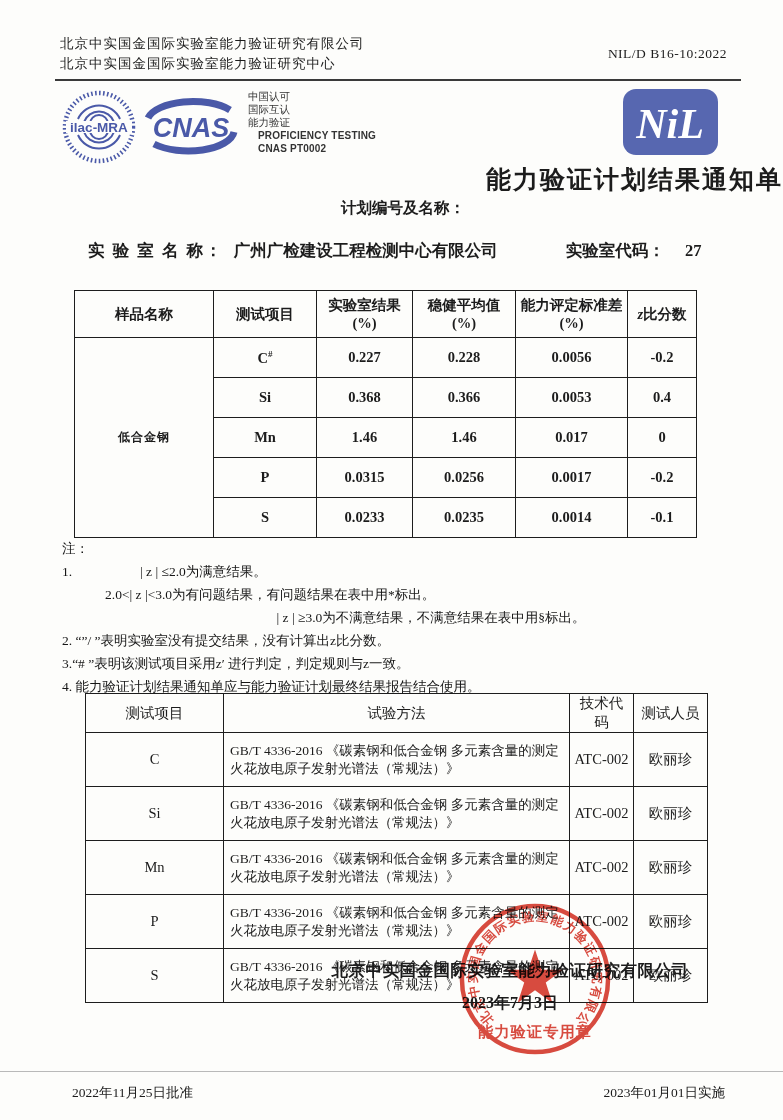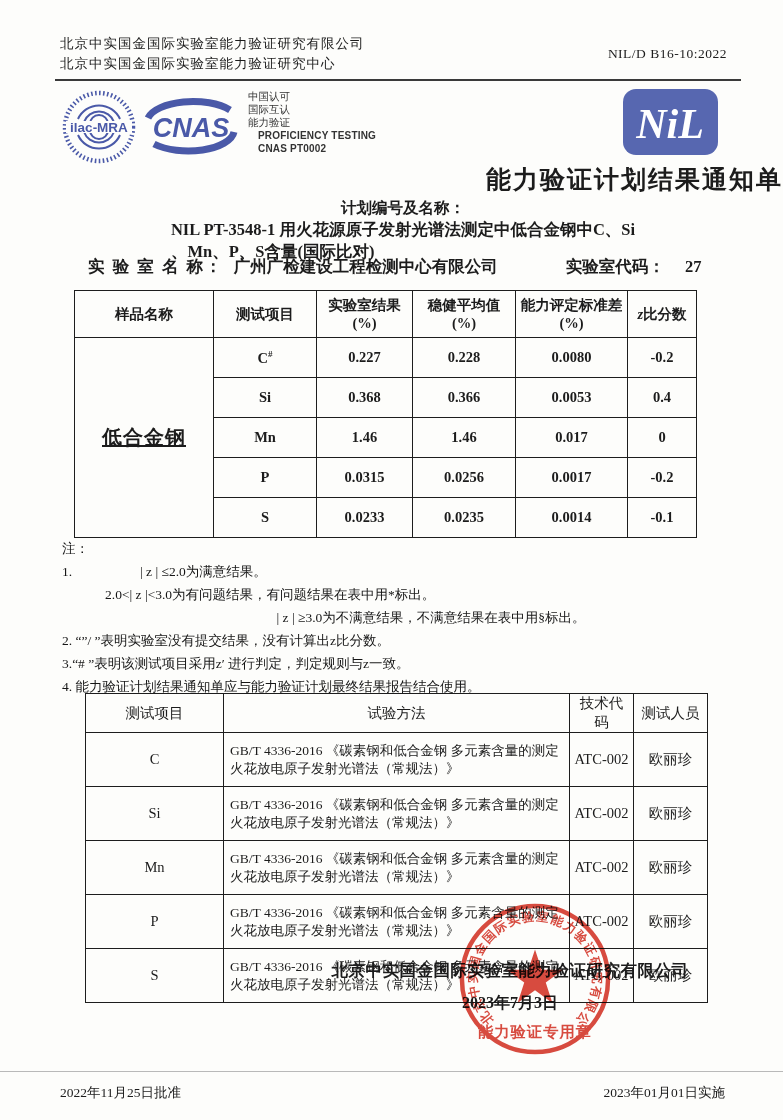--- a/index.html
+++ b/index.html
@@ -18,52 +18,52 @@
   .ilac{position:absolute;left:0;top:2px;}
   .cnas{position:absolute;left:76px;top:4px;}
   .acc-text{position:absolute;left:186px;top:2px;font-family:"Liberation Sans","DejaVu Sans",sans-serif;font-size:10.5px;line-height:13px;color:#333;}
   .acc-text .en{font-weight:bold;font-size:10px;letter-spacing:.2px;padding-left:10px;}
   .nil-logo{position:absolute;right:8px;top:0;}
   
   .title{position:absolute;top:163px;left:0;width:100%;text-align:right;font-size:25px;font-weight:bold;letter-spacing:2px;}
   .plan{position:absolute;top:198px;left:88px;width:630px;display:flex;align-items:center;flex-direction:column;}
   .plan-label{width:124px;font-size:15.5px;font-weight:bold;flex:none;}
   .plan-value{font-size:16.5px;font-weight:bold;line-height:22px;}
-  .labrow{position:absolute;top:256px;left:88px;width:640px;font-size:16.5px;font-weight:bold;white-space:nowrap;}
+  .labrow{position:absolute;top:240px;left:88px;width:640px;font-size:16.5px;font-weight:bold;white-space:nowrap;}
   .labrow .lab-label{letter-spacing:2px;margin-right:6px;}
   .labrow .code-label{margin-left:64px;}
   .labrow .code-val{margin-left:16px;}
   
   table{border-collapse:collapse;table-layout:fixed;}
   .t1{position:absolute;top:290px;left:74px;width:622px;}
   .t1 th,.t1 td{border:1.6px solid #1d1d1d;text-align:center;vertical-align:middle;font-weight:bold;font-size:14.5px;padding:0 4px;}
   .t1 thead th{height:46px;line-height:18px;}
   .t1 td{height:39px;}
-  .t1 .sample-cell{font-size:20px;letter-spacing:1px;text-decoration:underline;}
+  .t1 .sample-cell{font-size:12px;letter-spacing:1px;}
   .t2{position:absolute;top:693px;left:85px;width:622px;}
   .t2 th,.t2 td{border:1.6px solid #1d1d1d;text-align:center;vertical-align:middle;font-size:14.5px;padding:0 4px;}
   .t2 thead th{height:30px;font-weight:normal;}
   .t2 td{height:45px;}
   .t2 .method-cell{text-align:left;font-size:13.5px;line-height:17.5px;padding:4px 6px;}
   .ital{font-style:italic;font-family:"Liberation Serif",serif;}
   sup{font-size:9px;vertical-align:super;}
   
   .notes{position:absolute;top:537px;left:62px;width:660px;font-size:13.5px;line-height:23px;color:#161616;}
   .n-num{display:inline-block;width:78px;}
   .pl43{padding-left:43px;}
   .pl78{padding-left:78px;text-align:center;}
   
   .sig{position:absolute;top:960px;left:290px;width:440px;text-align:center;font-weight:bold;}
   .sig-company{font-size:16.5px;letter-spacing:.5px;}
   .sig-date{font-size:16px;margin-top:11px;}
   
   .stamp{position:absolute;left:456px;top:900px;mix-blend-mode:multiply;opacity:.9;}
   
   .rule2{position:absolute;top:1071px;left:0;width:783px;border-top:1px solid #b9b9b9;}
-  .footer{position:absolute;top:1084px;left:60px;right:58px;display:flex;justify-content:space-between;font-size:13.5px;}
+  .footer{position:absolute;top:1084px;left:72px;right:58px;display:flex;justify-content:space-between;font-size:13.5px;}
 </style>
 </head>
 <body>
 
 <div class="page">
 
   <div class="hdr">
     <div class="hdr-left">
       <div>北京中实国金国际实验室能力验证研究有限公司</div>
       <div>北京中实国金国际实验室能力验证研究中心</div>
@@ -99,24 +99,20 @@
     <svg class="nil-logo" width="97" height="68" viewBox="0 0 97 68">
       <rect x="1" y="1" width="95" height="66" rx="13" fill="#5767b0"></rect>
       <text x="48" y="50" text-anchor="middle" font-size="42" font-weight="bold" font-style="italic" fill="#ffffff" font-family="Liberation Serif, DejaVu Serif, serif">NiL</text>
     </svg>
   </div>
 
   <div class="title">能力验证计划结果通知单</div>
 
   <div class="plan">
     <div class="plan-label">计划编号及名称：</div>
-    <div class="plan-value">
-      <div>NIL PT-3548-1 用火花源原子发射光谱法测定中低合金钢中C、Si</div>
-      <div>、Mn、P、S含量(国际比对)</div>
-    </div>
   </div>
 
   <div class="labrow">
     <span class="lab-label">实 验 室 名 称：</span>
     <span>广州广检建设工程检测中心有限公司</span>
     <span class="code-label">实验室代码：</span>
     <span class="code-val">27</span>
   </div>
 
   <table class="t1">
@@ -137,21 +133,21 @@
         <th>能力评定标准差(%)</th>
         <th><span class="ital">z</span><span>比分数</span></th>
       </tr>
     </thead>
     <tbody>
       <tr>
         <td class="sample-cell" rowspan="5">低合金钢</td>
         <td><span>C</span><sup>#</sup></td>
         <td>0.227</td>
         <td>0.228</td>
-        <td>0.0080</td>
+        <td>0.0056</td>
         <td>-0.2</td>
       </tr>
       <tr>
         <td>Si</td>
         <td>0.368</td>
         <td>0.366</td>
         <td>0.0053</td>
         <td>0.4</td>
       </tr>
       <tr>

